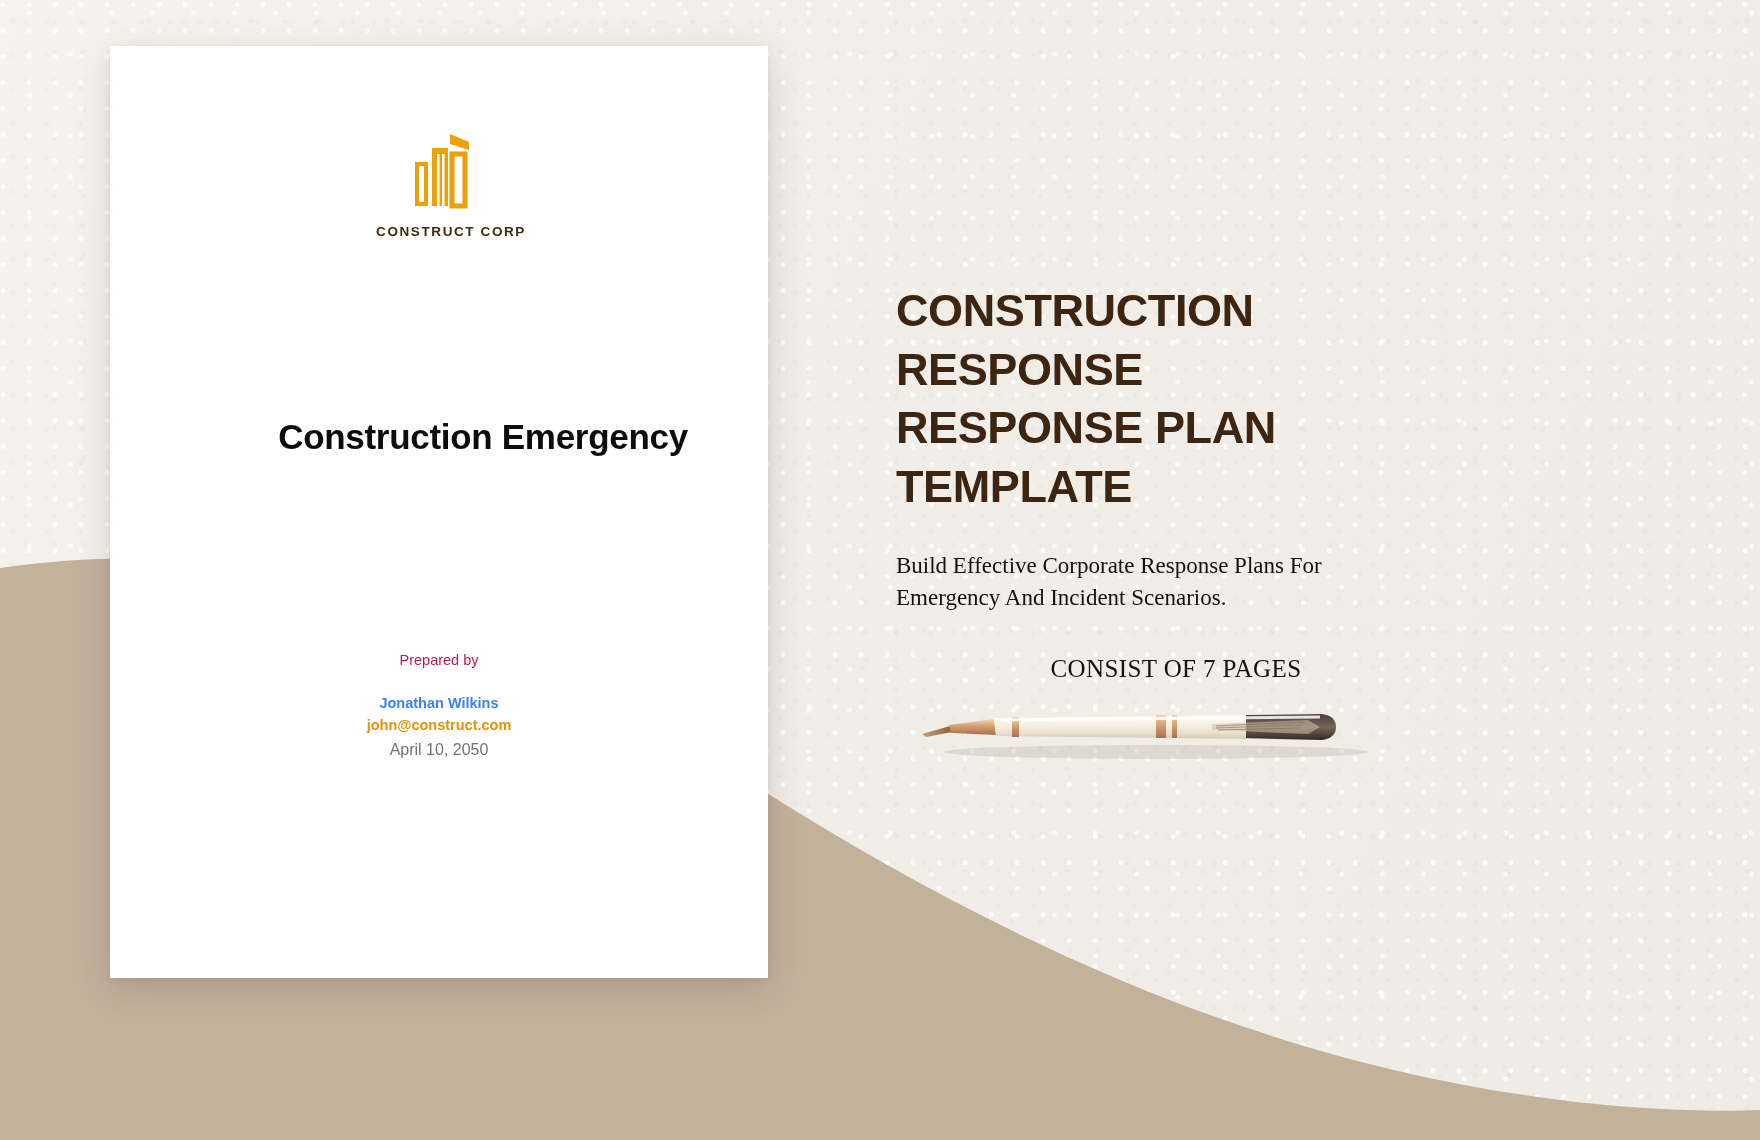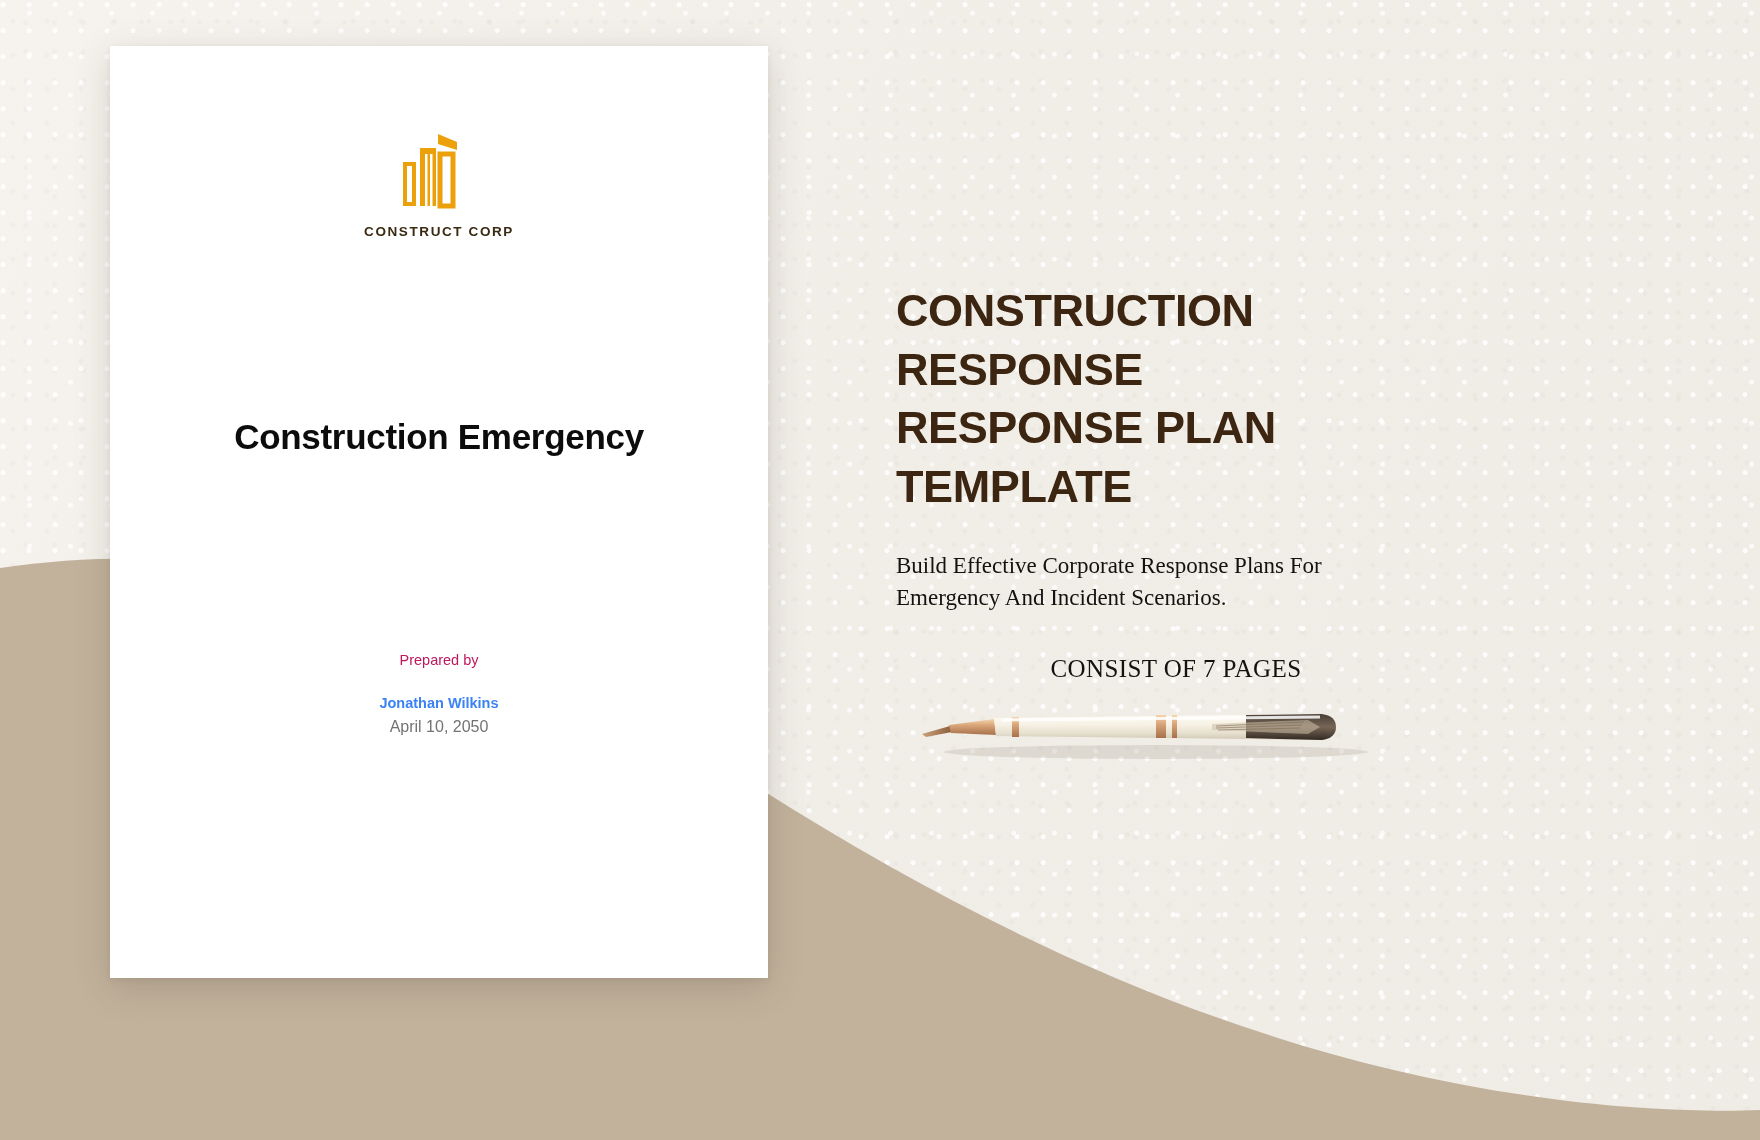--- a/index.html
+++ b/index.html
@@ -59,21 +59,21 @@
   .doc-inner {
     position: relative;
     width: 100%;
     height: 100%;
   }
 
   
   #logo-block {
     position: absolute;
     top: 82px;
-    left: 0;
+    left: 12px;
     width: 100%;
     text-align: center;
   }
   #logo-mark {
     display: inline-block;
     line-height: 0;
   }
   #logo-name {
     margin-top: 10px;
     font-size: 13.5px;
@@ -101,20 +101,21 @@
   }
   #contact-line .citem { white-space: nowrap; }
 
   
   #doc-title-wrap {
     position: absolute;
     top: 368px;
     left: 0;
     width: 100%;
     text-align: center;
+    padding-left: 44px;
   }
   #doc-title-line1 {
     font-size: 35px;
     font-weight: bold;
     color: #0c0c0c;
     letter-spacing: -0.3px;
     line-height: 1.33;
   }
   #doc-title-line2 {
     font-size: 35px;
@@ -232,20 +233,21 @@
       </div>
 
 
       <div id="doc-title-wrap">
         <div id="doc-title-line1">Construction Emergency</div>
       </div>
 
       <div id="prepared-block">
         <div id="prepared-label">Prepared by</div>
         <div id="prepared-name">Jonathan Wilkins</div>
+        <div id="prepared-email">john@construct.com</div>
         <div id="prepared-date">April 10, 2050</div>
       </div>
 
     </div>
   </div>
 
   <div id="promo">
     <div id="promo-title">CONSTRUCTION RESPONSE RESPONSE PLAN TEMPLATE</div>
     <div id="promo-subtitle">Build Effective Corporate Response Plans For Emergency And Incident Scenarios.</div>
     <div id="promo-pages">CONSIST OF 7 PAGES</div>

